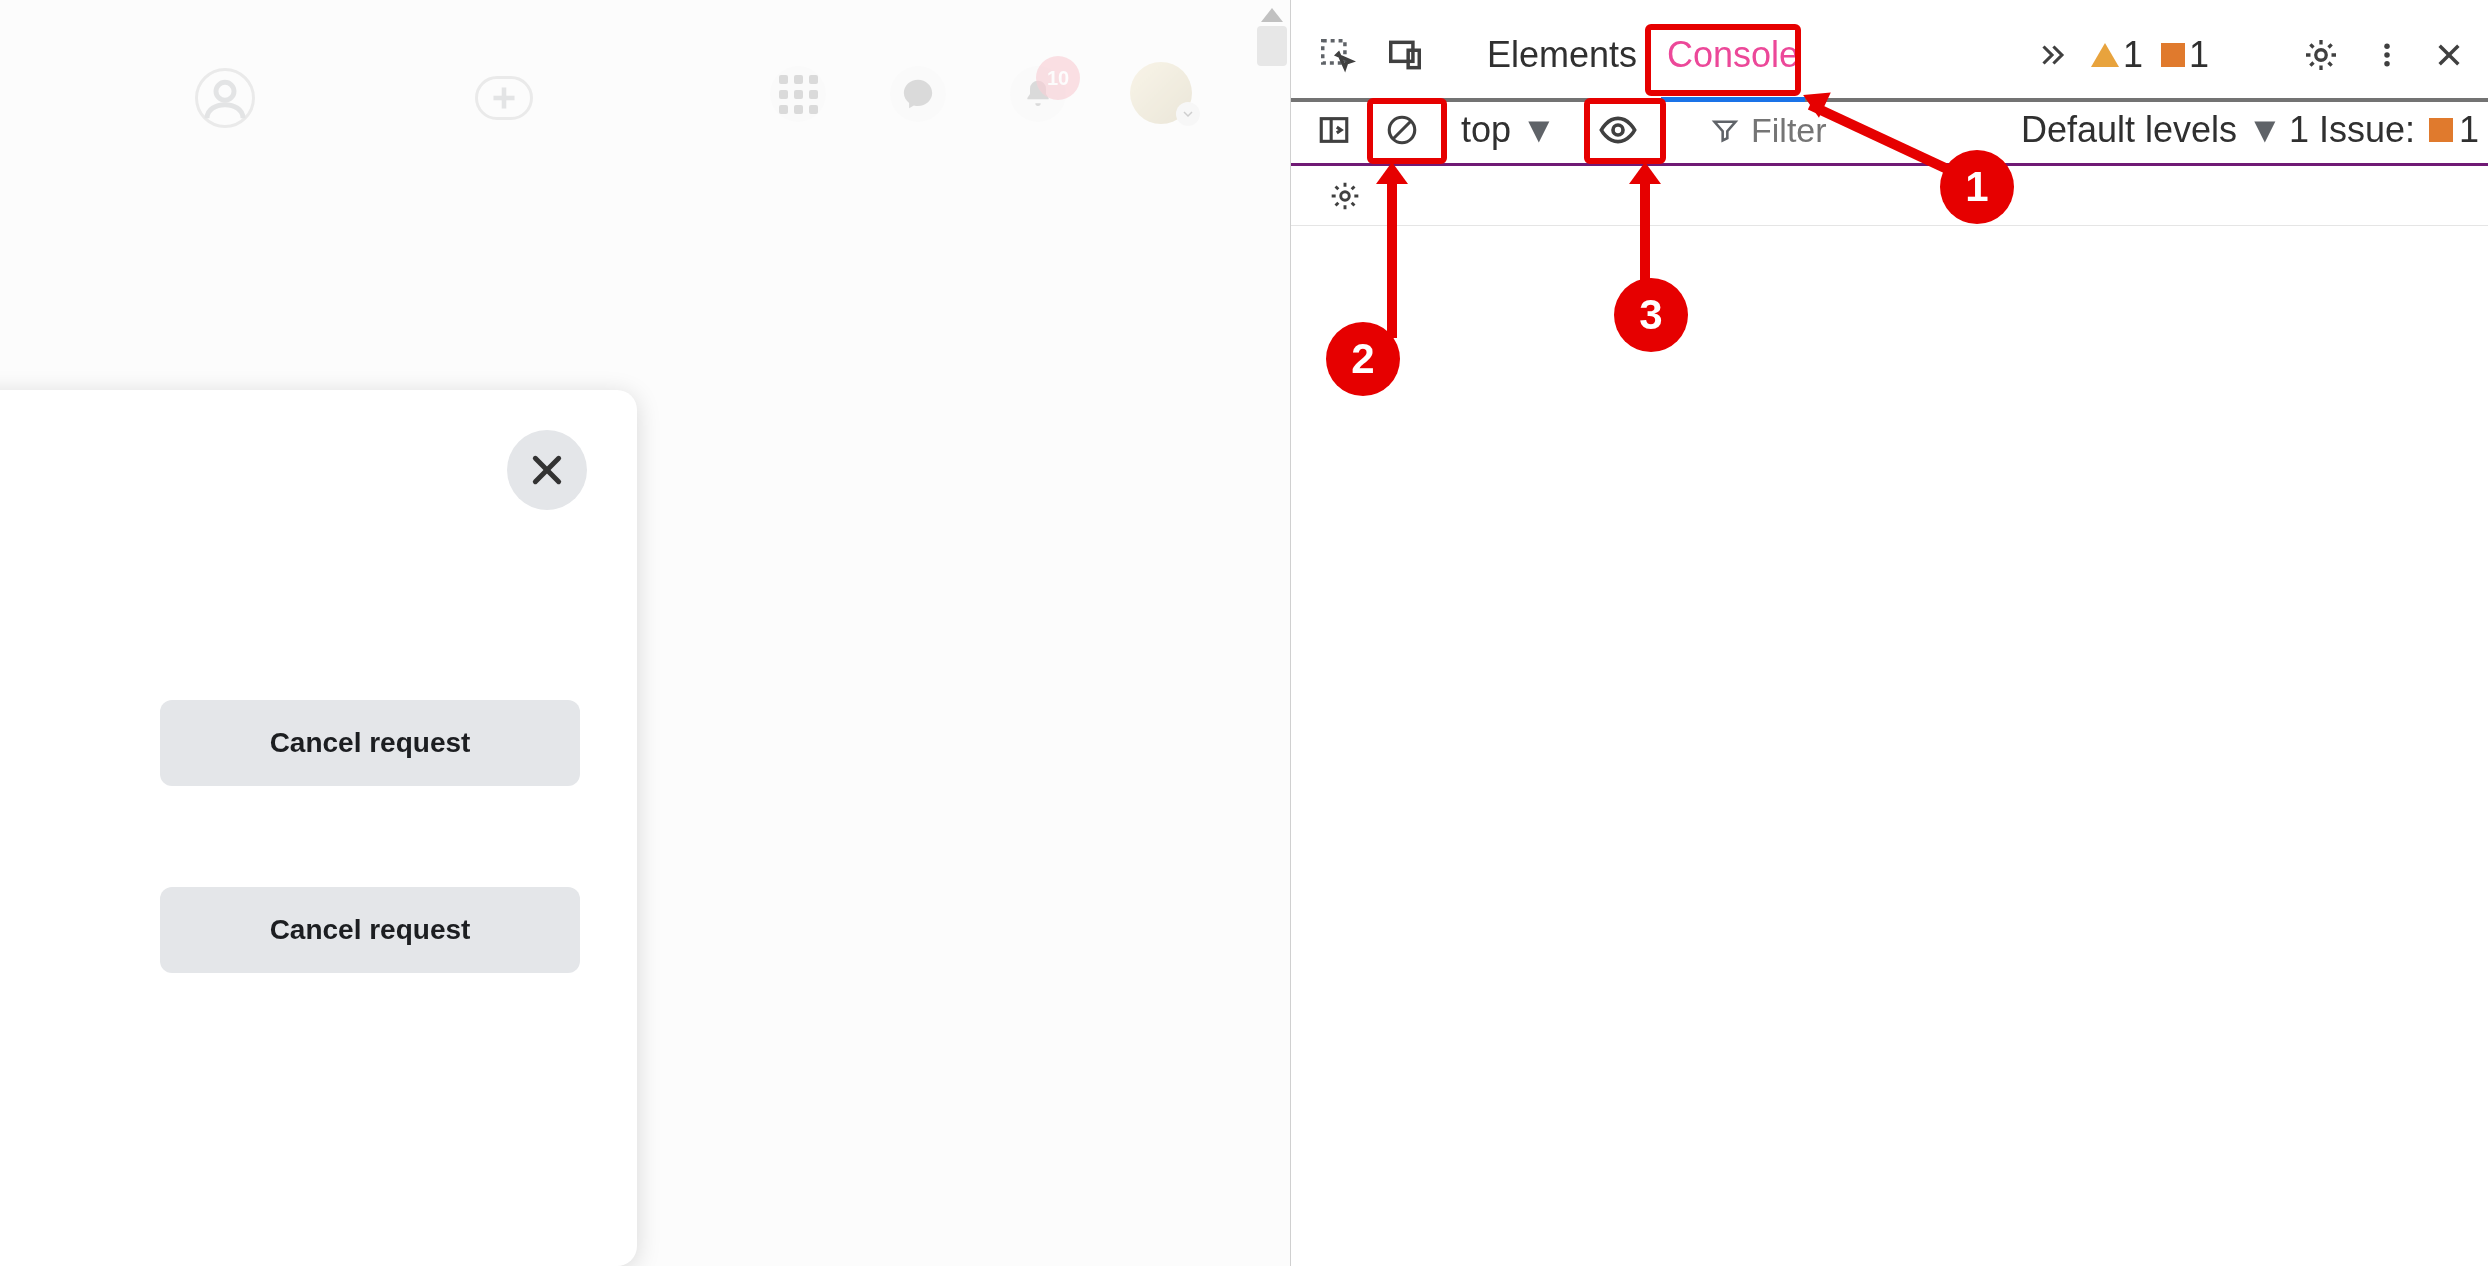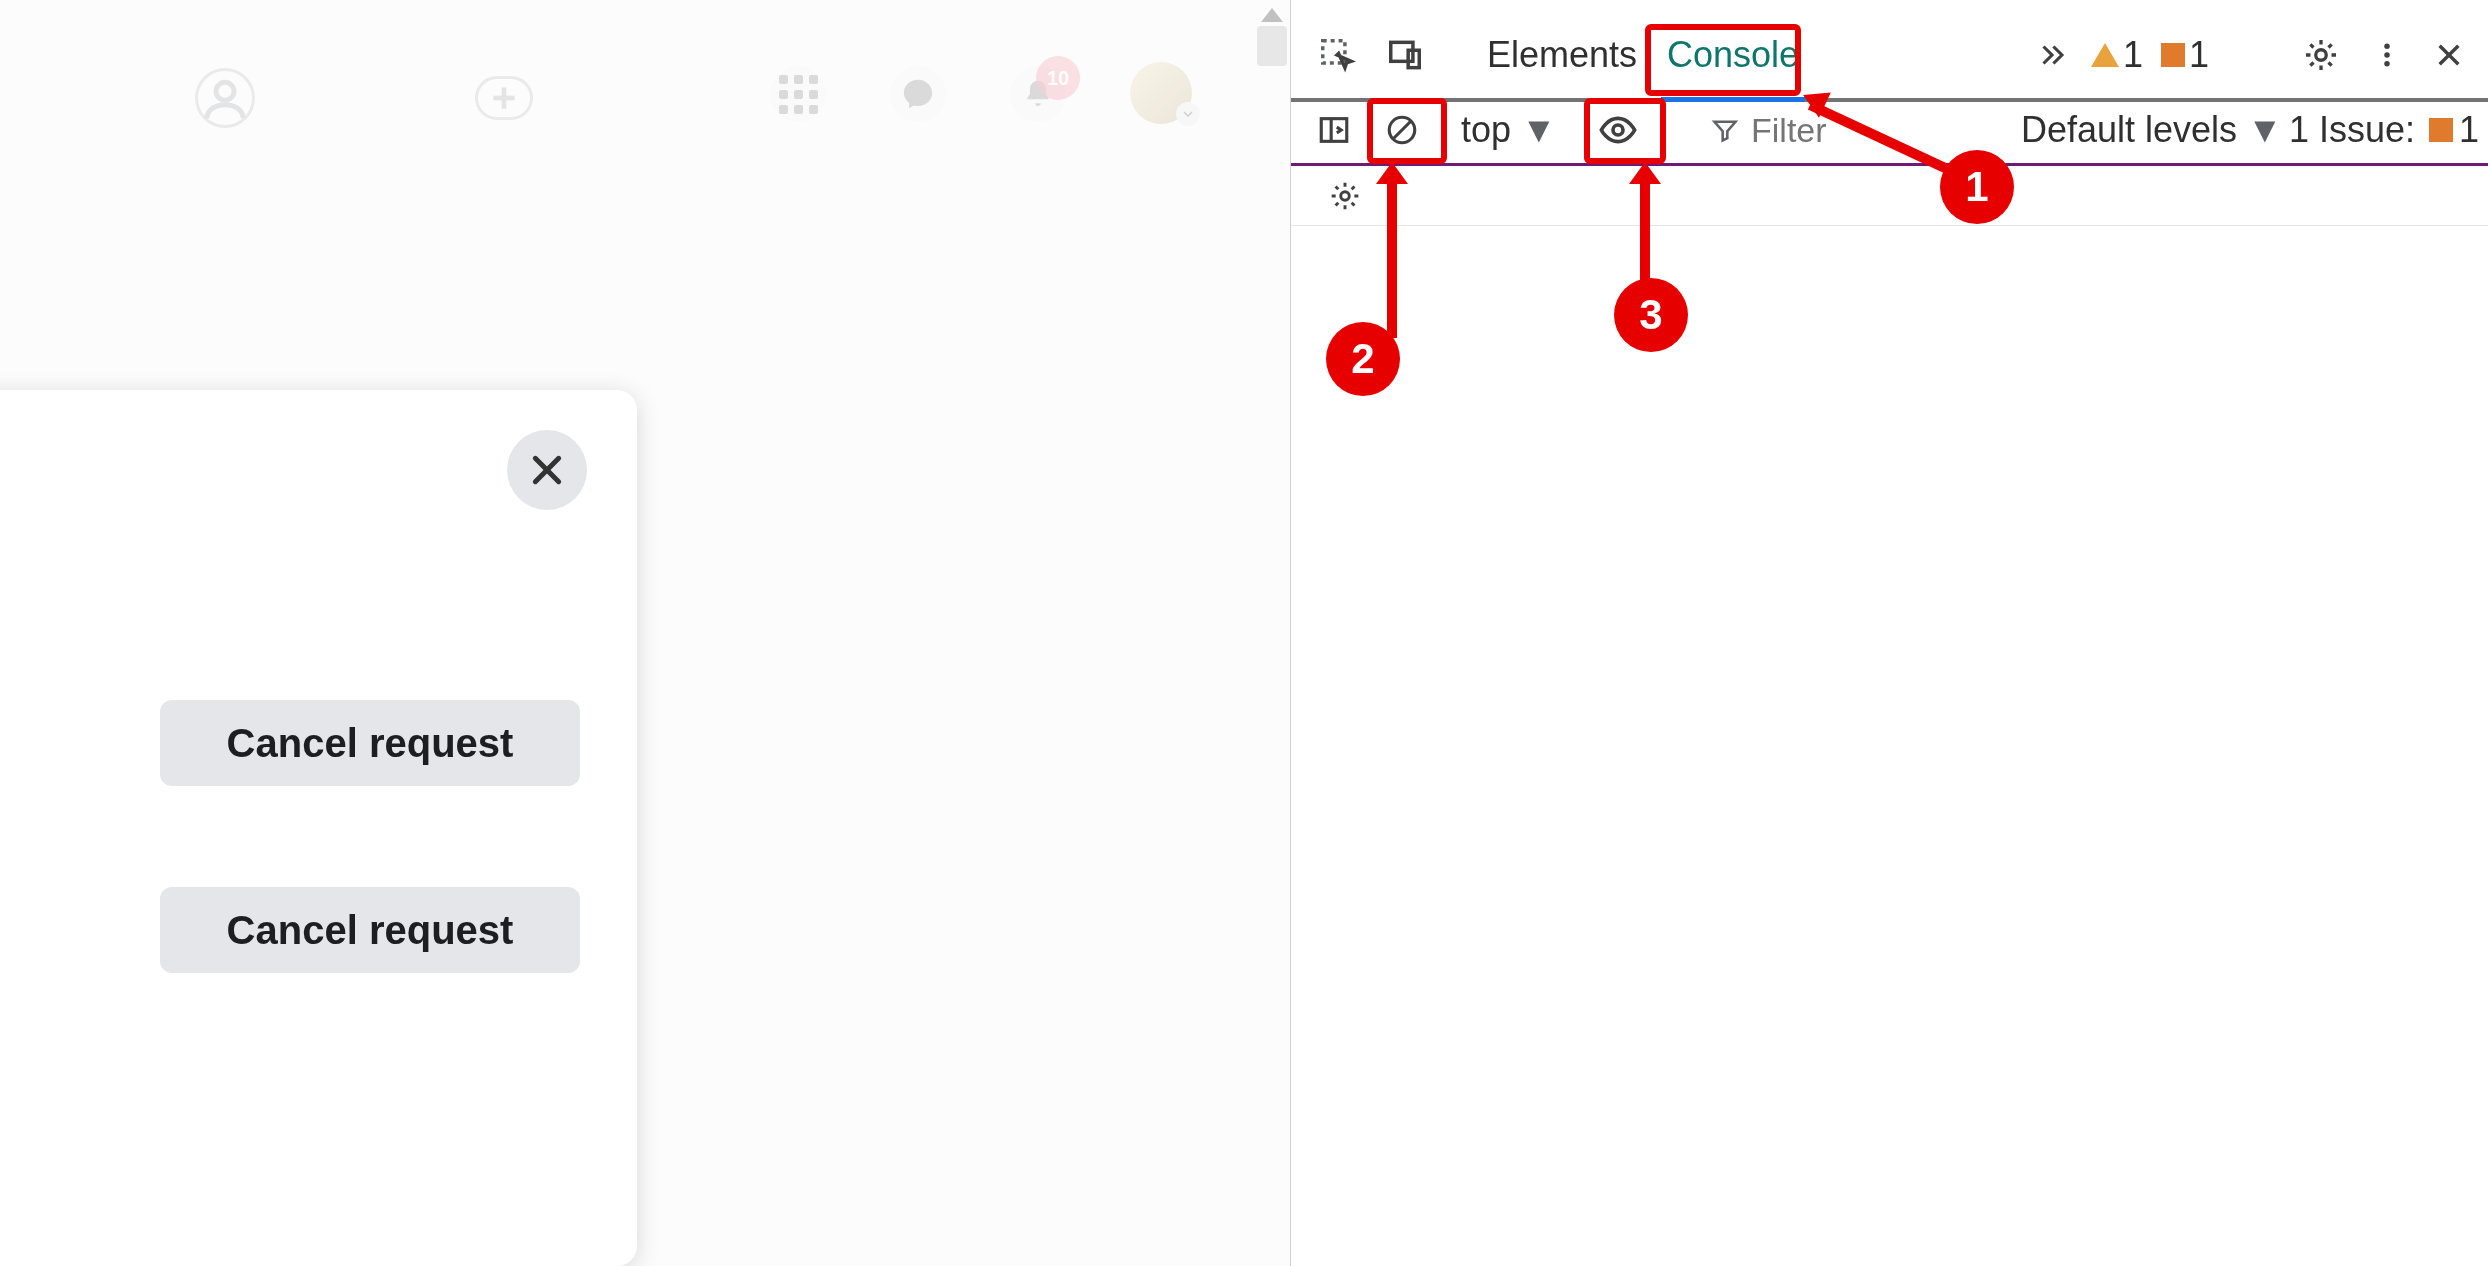--- a/index.html
+++ b/index.html
@@ -25,37 +25,37 @@
   .bell-btn{ width:56px;height:56px;background:#ededed;border-radius:50%; opacity:.45;}
   .bell-badge{position:absolute;top:-10px;right:-14px;background:#e41e3f;color:#fff;font-weight:700;font-size:20px;border-radius:50%;width:44px;height:44px;display:flex;align-items:center;justify-content:center;opacity:.65;}
   .avatar-btn{width:62px;height:62px;border-radius:50%;background:linear-gradient(135deg,#e9d9a7,#b3a06a);opacity:.55;}
   .avatar-caret{position:absolute;bottom:-2px;right:-8px;width:24px;height:24px;border-radius:50%;background:#e6e6e6;display:flex;align-items:center;justify-content:center;}
 
   
   .modal { position:absolute; left:-205px; top:390px; width:842px; height:876px;
            background:#fff; border-radius:20px;
            box-shadow:0 4px 25px rgba(0,0,0,.15); z-index:3;}
   .close-btn { position:absolute; right:50px; top:40px; width:80px; height:80px; border-radius:50%; background:#e4e6e9; display:flex; align-items:center;justify-content:center; cursor:pointer;}
-  .cancel-btn { width:420px; height:86px; background:#e4e6e9; border:none; border-radius:12px; font-size:40px; font-weight:600; color:#1c1e21; cursor:pointer; font-family:inherit;}
+  .cancel-btn { width:420px; height:86px; background:#e4e6e9; border:none; border-radius:12px; font-size:28px; font-weight:600; color:#1c1e21; cursor:pointer; font-family:inherit;}
   .cancel-1{ position:absolute; left:365px; top:310px;}
   .cancel-2{ position:absolute; left:365px; top:497px;}
 
   .profile-text{position:absolute;left:645px;top:1145px;font-size:52px;color:#1c1e21;opacity:.22;letter-spacing:-1px;}
 
   
   .mini-scroll { position:absolute; right:3px; top:8px; width:30px; height:130px;}
   .mini-scroll-up { width:0;height:0;border-left:11px solid transparent;border-right:11px solid transparent;border-bottom:14px solid #777;margin:0 auto 4px;}
   .mini-scroll-thumb { width:100%; height:40px; background:#c9c9c9; border-radius:4px;}
 
   
   .devtools { position:absolute; left:1290px; top:0; right:0; height:1266px; background:#fff; border-left:1px solid #d0d0d0;}
   .dt-toprow { position:absolute; left:0; top:8px; width:100%; height:94px; border-bottom:4px solid #737373;text-align:right;}
   .dt-item { position:absolute; top:0; height:94px; display:flex; align-items:center; justify-content:center; font-size:36px; color:#303030;}
   .tab { cursor:pointer; padding:0 6px; }
-  .tab.active { color:#0f766e; }
+  .tab.active { color:#ec4899; }
   .tab.active::after { content:""; position:absolute; left:0; right:0; bottom:0; height:5px; background:#1a73e8;}
   .warn-tri { display:inline-block; width:0;height:0;border-left:14px solid transparent;border-right:14px solid transparent;border-bottom:24px solid #e8a33d; vertical-align:middle; margin-right:4px;}
   .info-sq { display:inline-block; width:24px;height:24px;background:#e07a2d; vertical-align:middle; margin:0 4px 0 18px;}
 
   .dt-row2 { position:absolute; left:0; top:94px; width:100%; height:72px; border-bottom:3px solid #701a75;}
   .dt-row2 .dt-item{height:72px;}
   .dt-row3 { position:absolute; left:0; top:166px; width:100%; height:60px; border-bottom:1px solid #e5e5e5;}
 
   .filter-input{ border:none; outline:none; font-size:34px; color:#5f6368; background:transparent; width:220px; font-family:inherit;}
   .lvl-caret{ margin-left:10px; color:#5f6368;}

